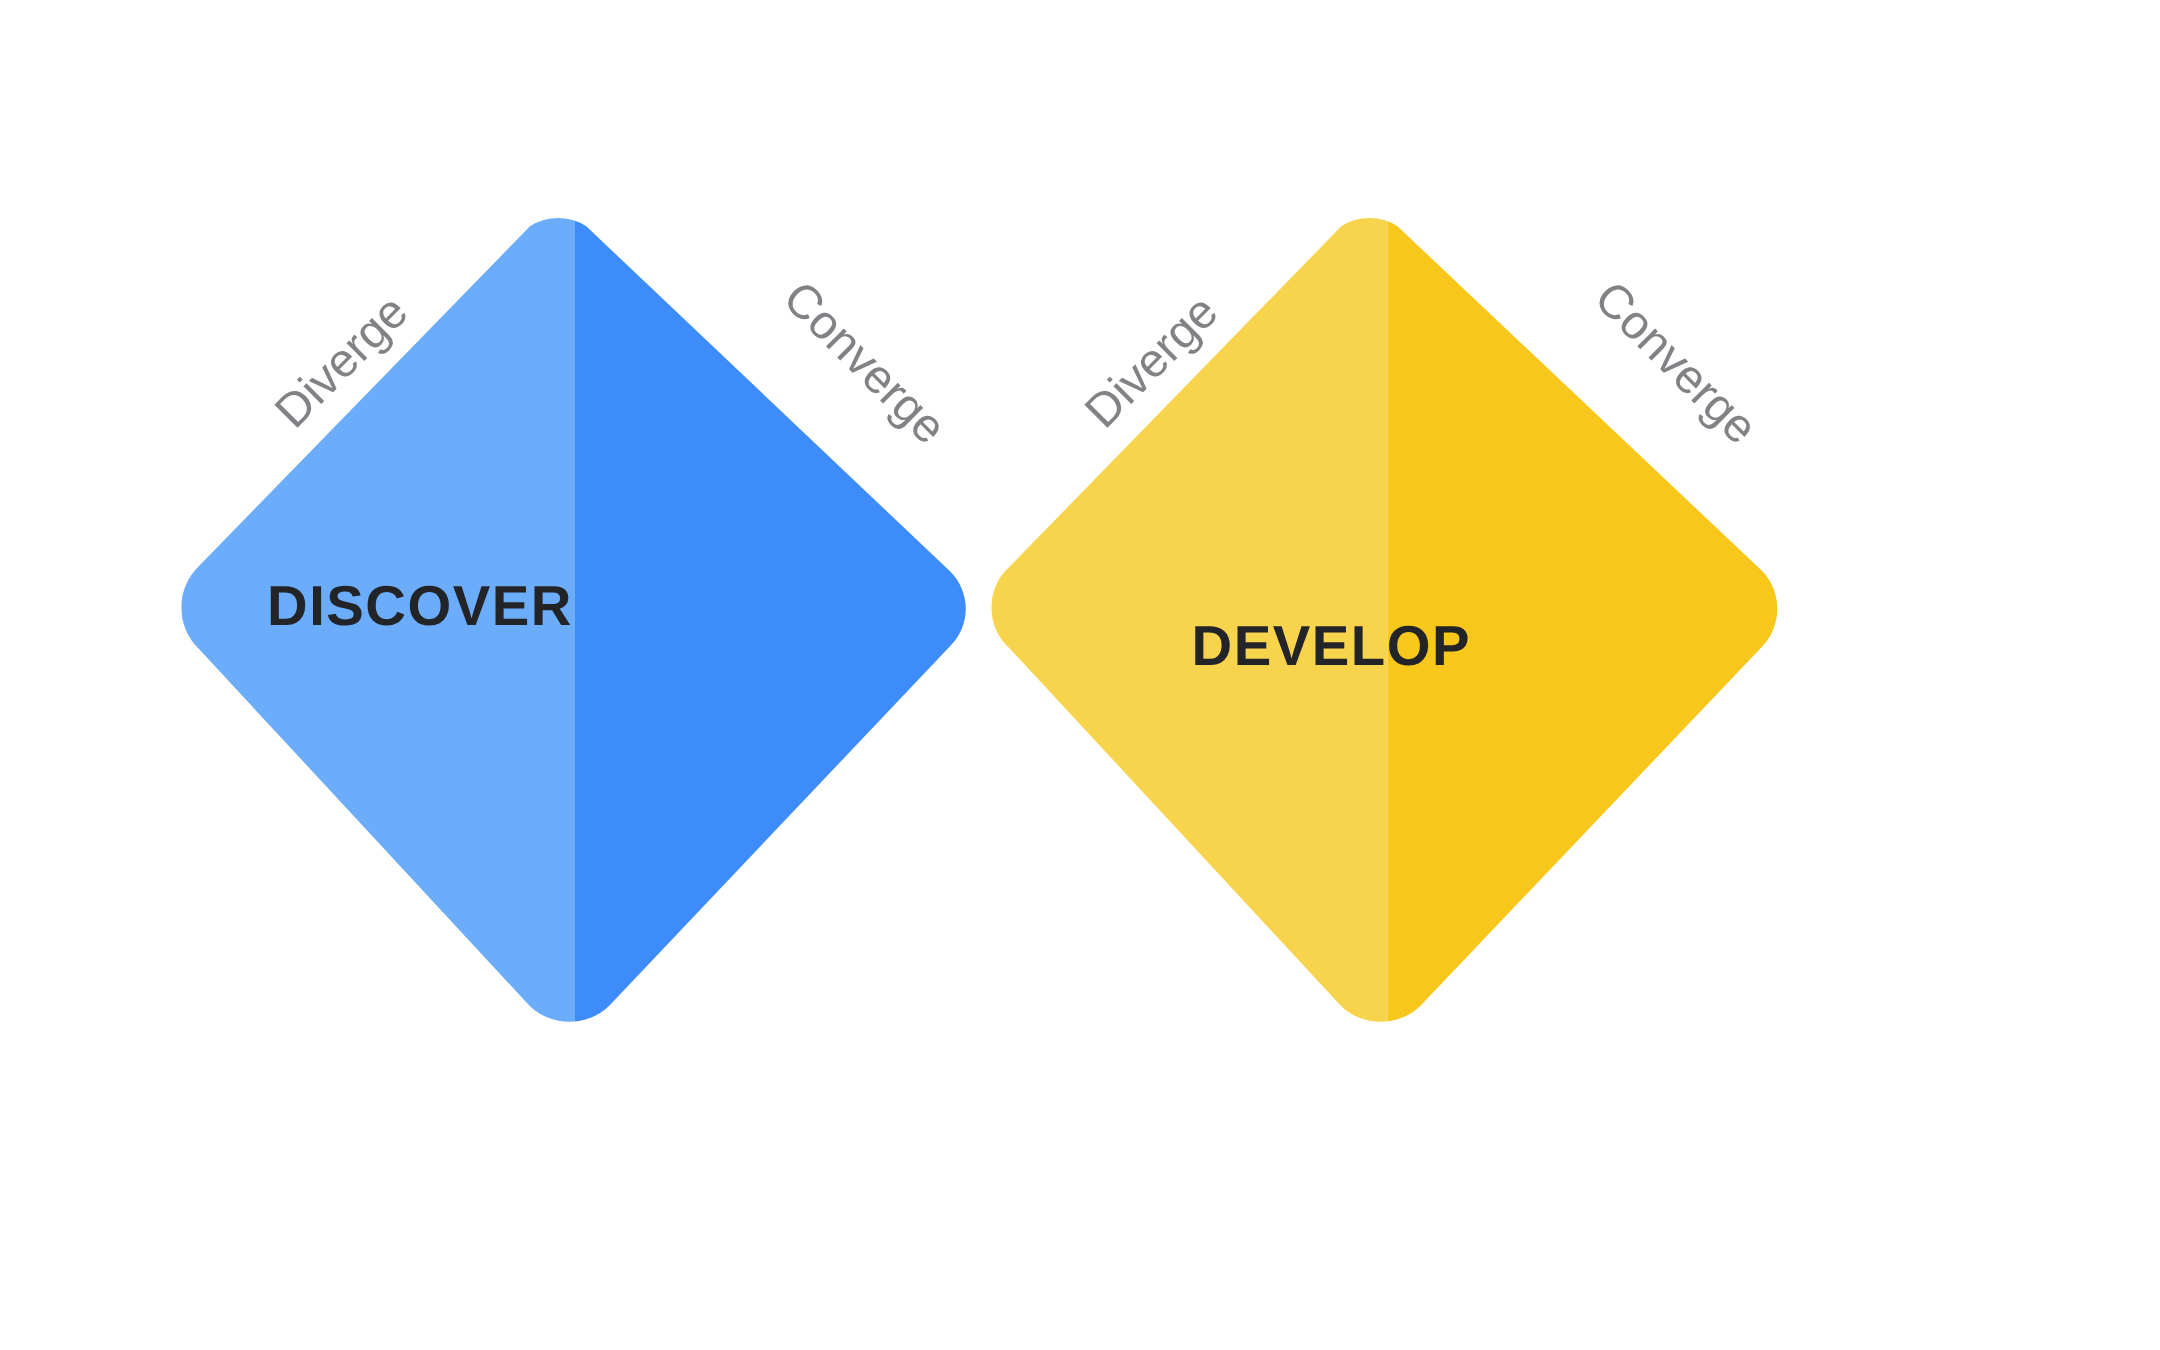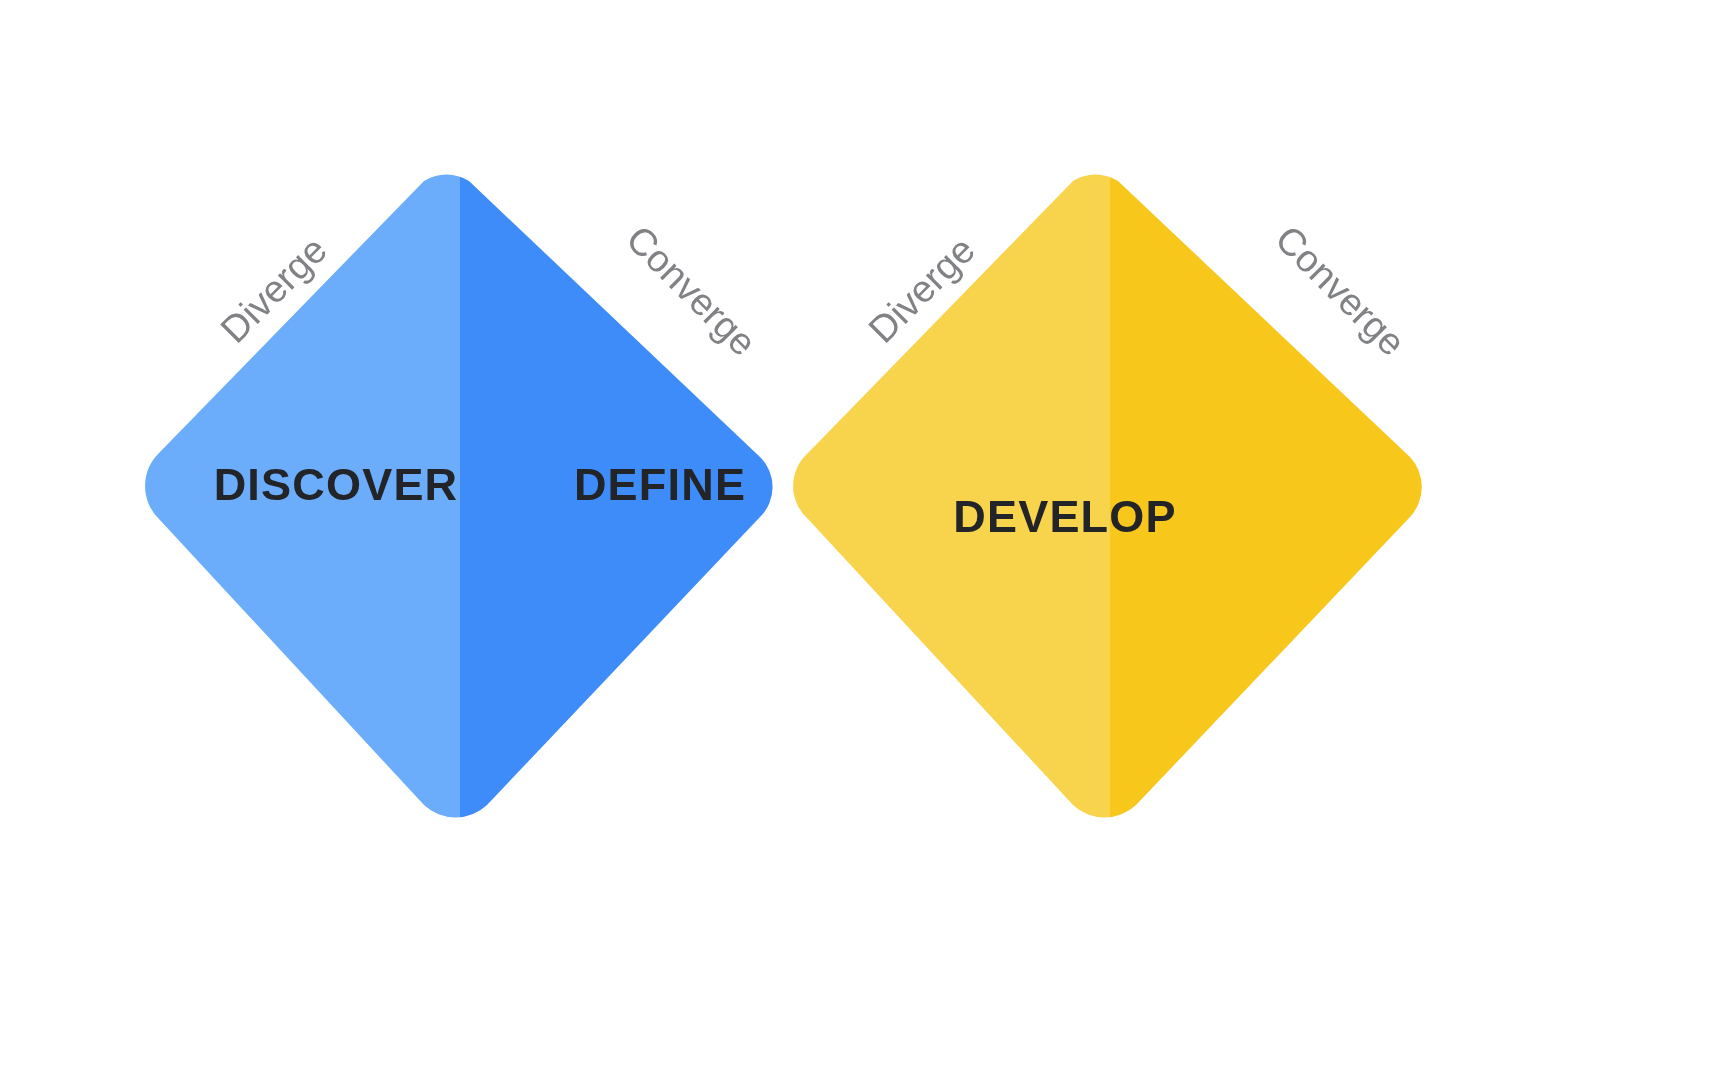--- a/index.html
+++ b/index.html
@@ -95,21 +95,20 @@
     </g>
 
     <g clip-path="url(#clip-diamond-2)">
       <rect x="760" y="140" width="350" height="740" fill="#F7D44C"></rect>
       <rect x="1110" y="140" width="400" height="740" fill="#F7C71B"></rect>
     </g>
   </svg>
 
   <div class="phase-label" style="left:336px; top:485px;">DISCOVER</div>
 
-  <div class="phase-label" style="left:660px; top:485px;">DEFINE</div>
 
   <div class="phase-label" style="left:1065px; top:485px;margin-top:32px;">DEVELOP</div>
 
 
   <div class="edge-label diverge" style="left:274px; top:290px;">Diverge</div>
 
   <div class="edge-label converge" style="left:691px; top:291px;">Converge</div>
 
   <div class="edge-label diverge" style="left:922px; top:290px;">Diverge</div>
 

